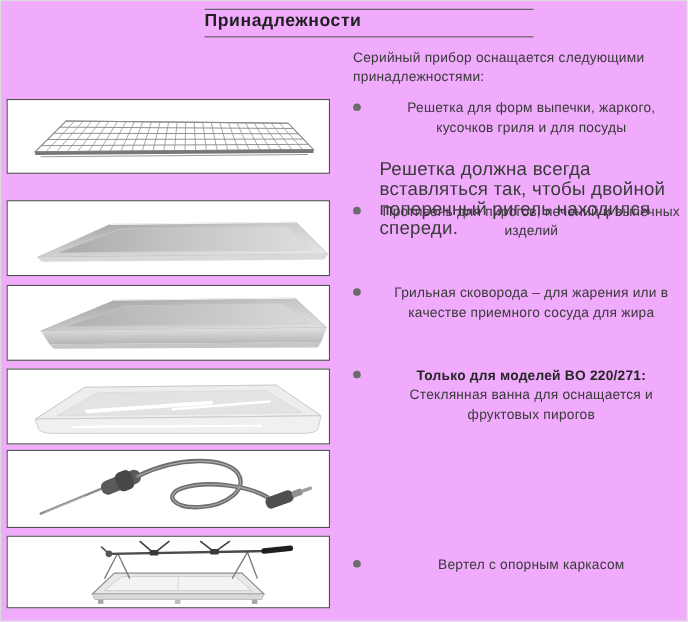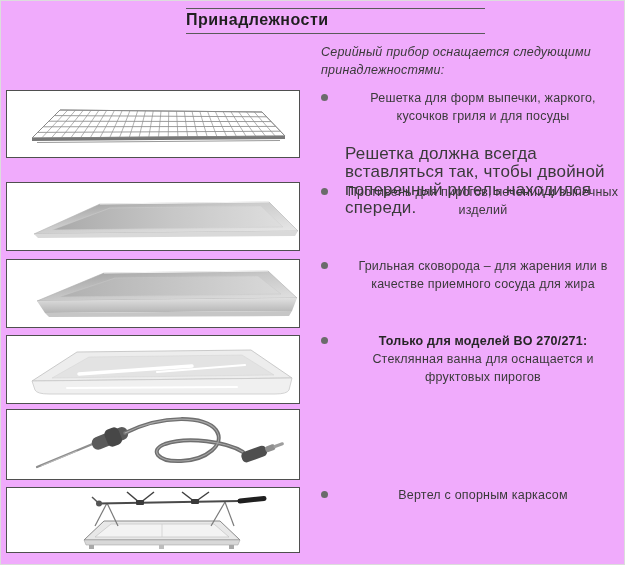--- a/index.html
+++ b/index.html
@@ -15,21 +15,21 @@
   }
   .rule{position:absolute;left:185px;width:299px;height:1px;background:#5a5a5a;}
   .rule-top{top:7px;}
   .rule-bottom{top:32px;}
   h1.title{
     position:absolute;left:185px;top:10px;margin:0;
     font-size:16px;font-weight:bold;color:#1f1f1f;letter-spacing:0.5px;
   }
   .intro{
     position:absolute;left:320px;top:42px;width:292px;
-    font-size:12.5px;line-height:18px;color:#3a3a3a;letter-spacing:0.2px;font-style:italic;
+    font-size:12.5px;line-height:18px;color:#3a3a3a;letter-spacing:0.2px;
   }
   .bullet{
     position:absolute;left:320px;width:300px;
     display:flex;align-items:flex-start;text-align:center;
   }
   .dot{
     flex:0 0 auto;width:7px;height:7px;border-radius:50%;
     background:#6b6b6b;margin-top:5px;margin-right:17px;
   }
   .btext{
@@ -220,24 +220,24 @@
   </div>
 
   <div class="bullet" style="top:182px">
     <span class="dot"></span>
     <div class="btext">Противень для пирогов, печений и выпечных изделий</div>
   </div>
 
   <div class="bullet" style="top:331px">
     <span class="dot"></span>
     <div class="btext">
-      <span class="bold-lead">Только для моделей BO 270/271:</span>
+      <span class="bold-lead">Только для моделей BO 220/271:</span>
       <span>Стеклянная ванна для оснащается и фруктовых пирогов</span>
     </div>
   </div>
 
 
-  <div class="bullet" style="top:485px">
+  <div class="bullet" style="top:503px">
     <span class="dot"></span>
     <div class="btext">Вертел с опорным каркасом</div>
   </div>
 
 </div>
 
 </body></html>

